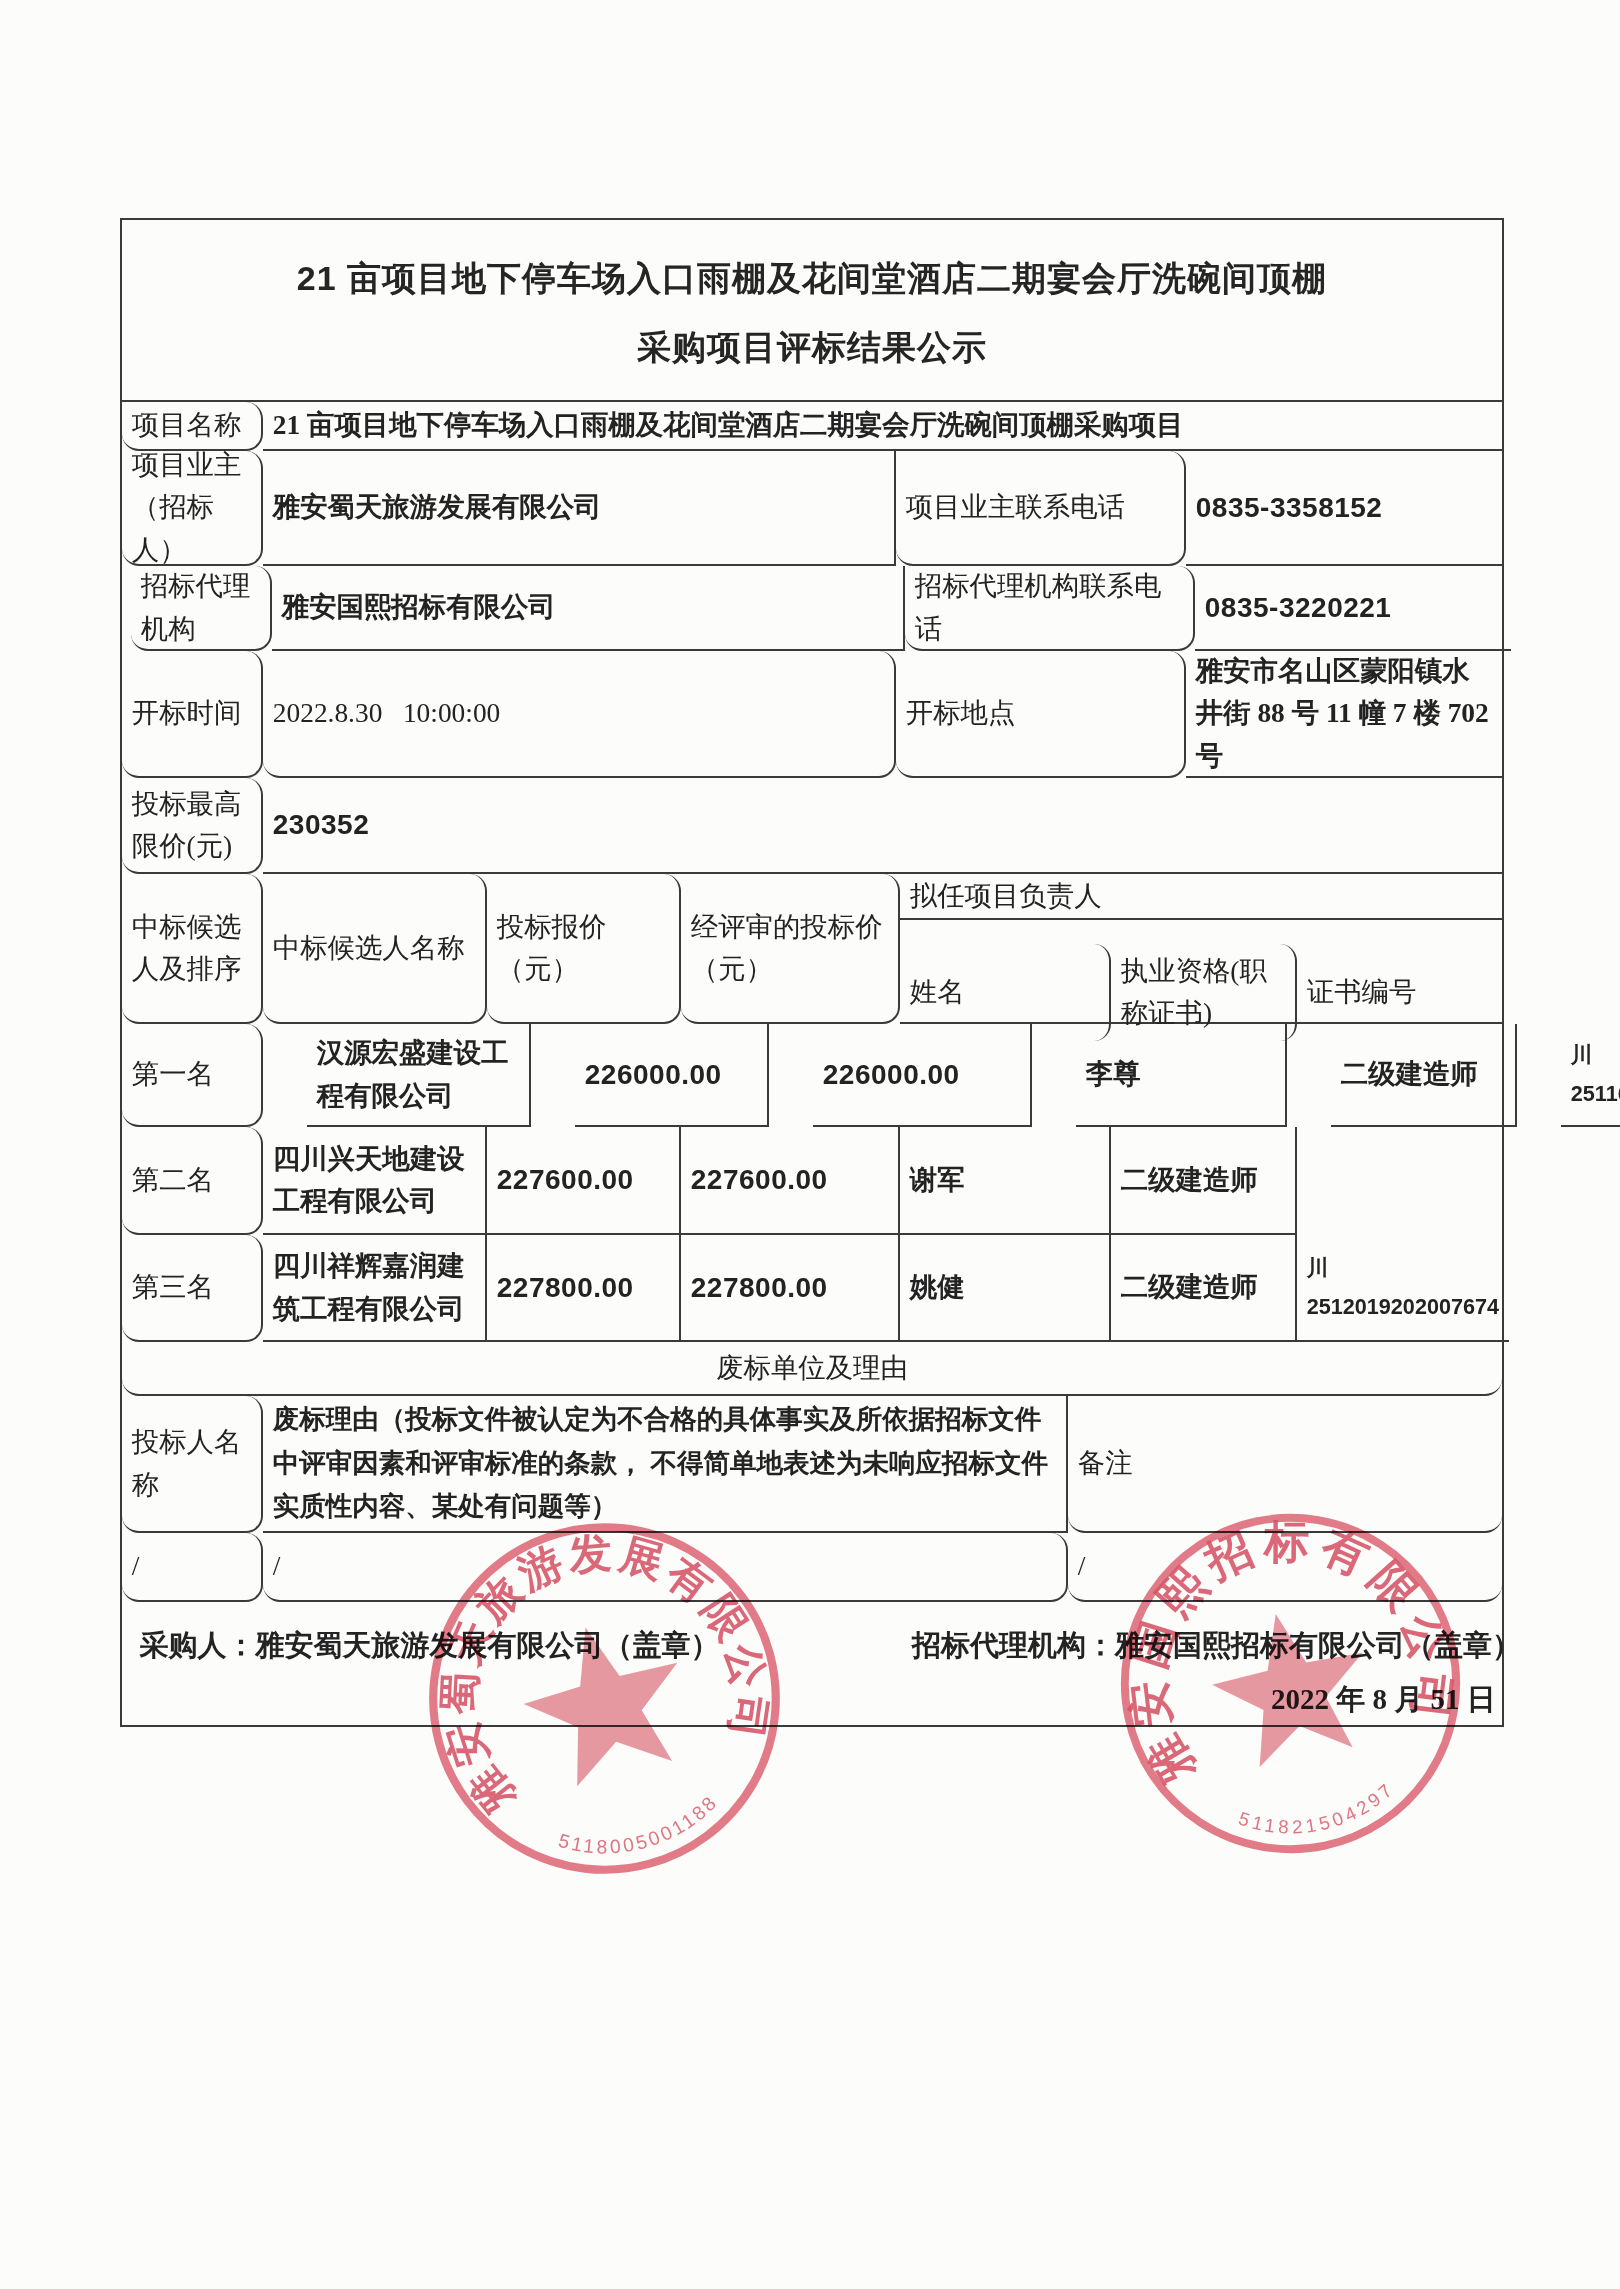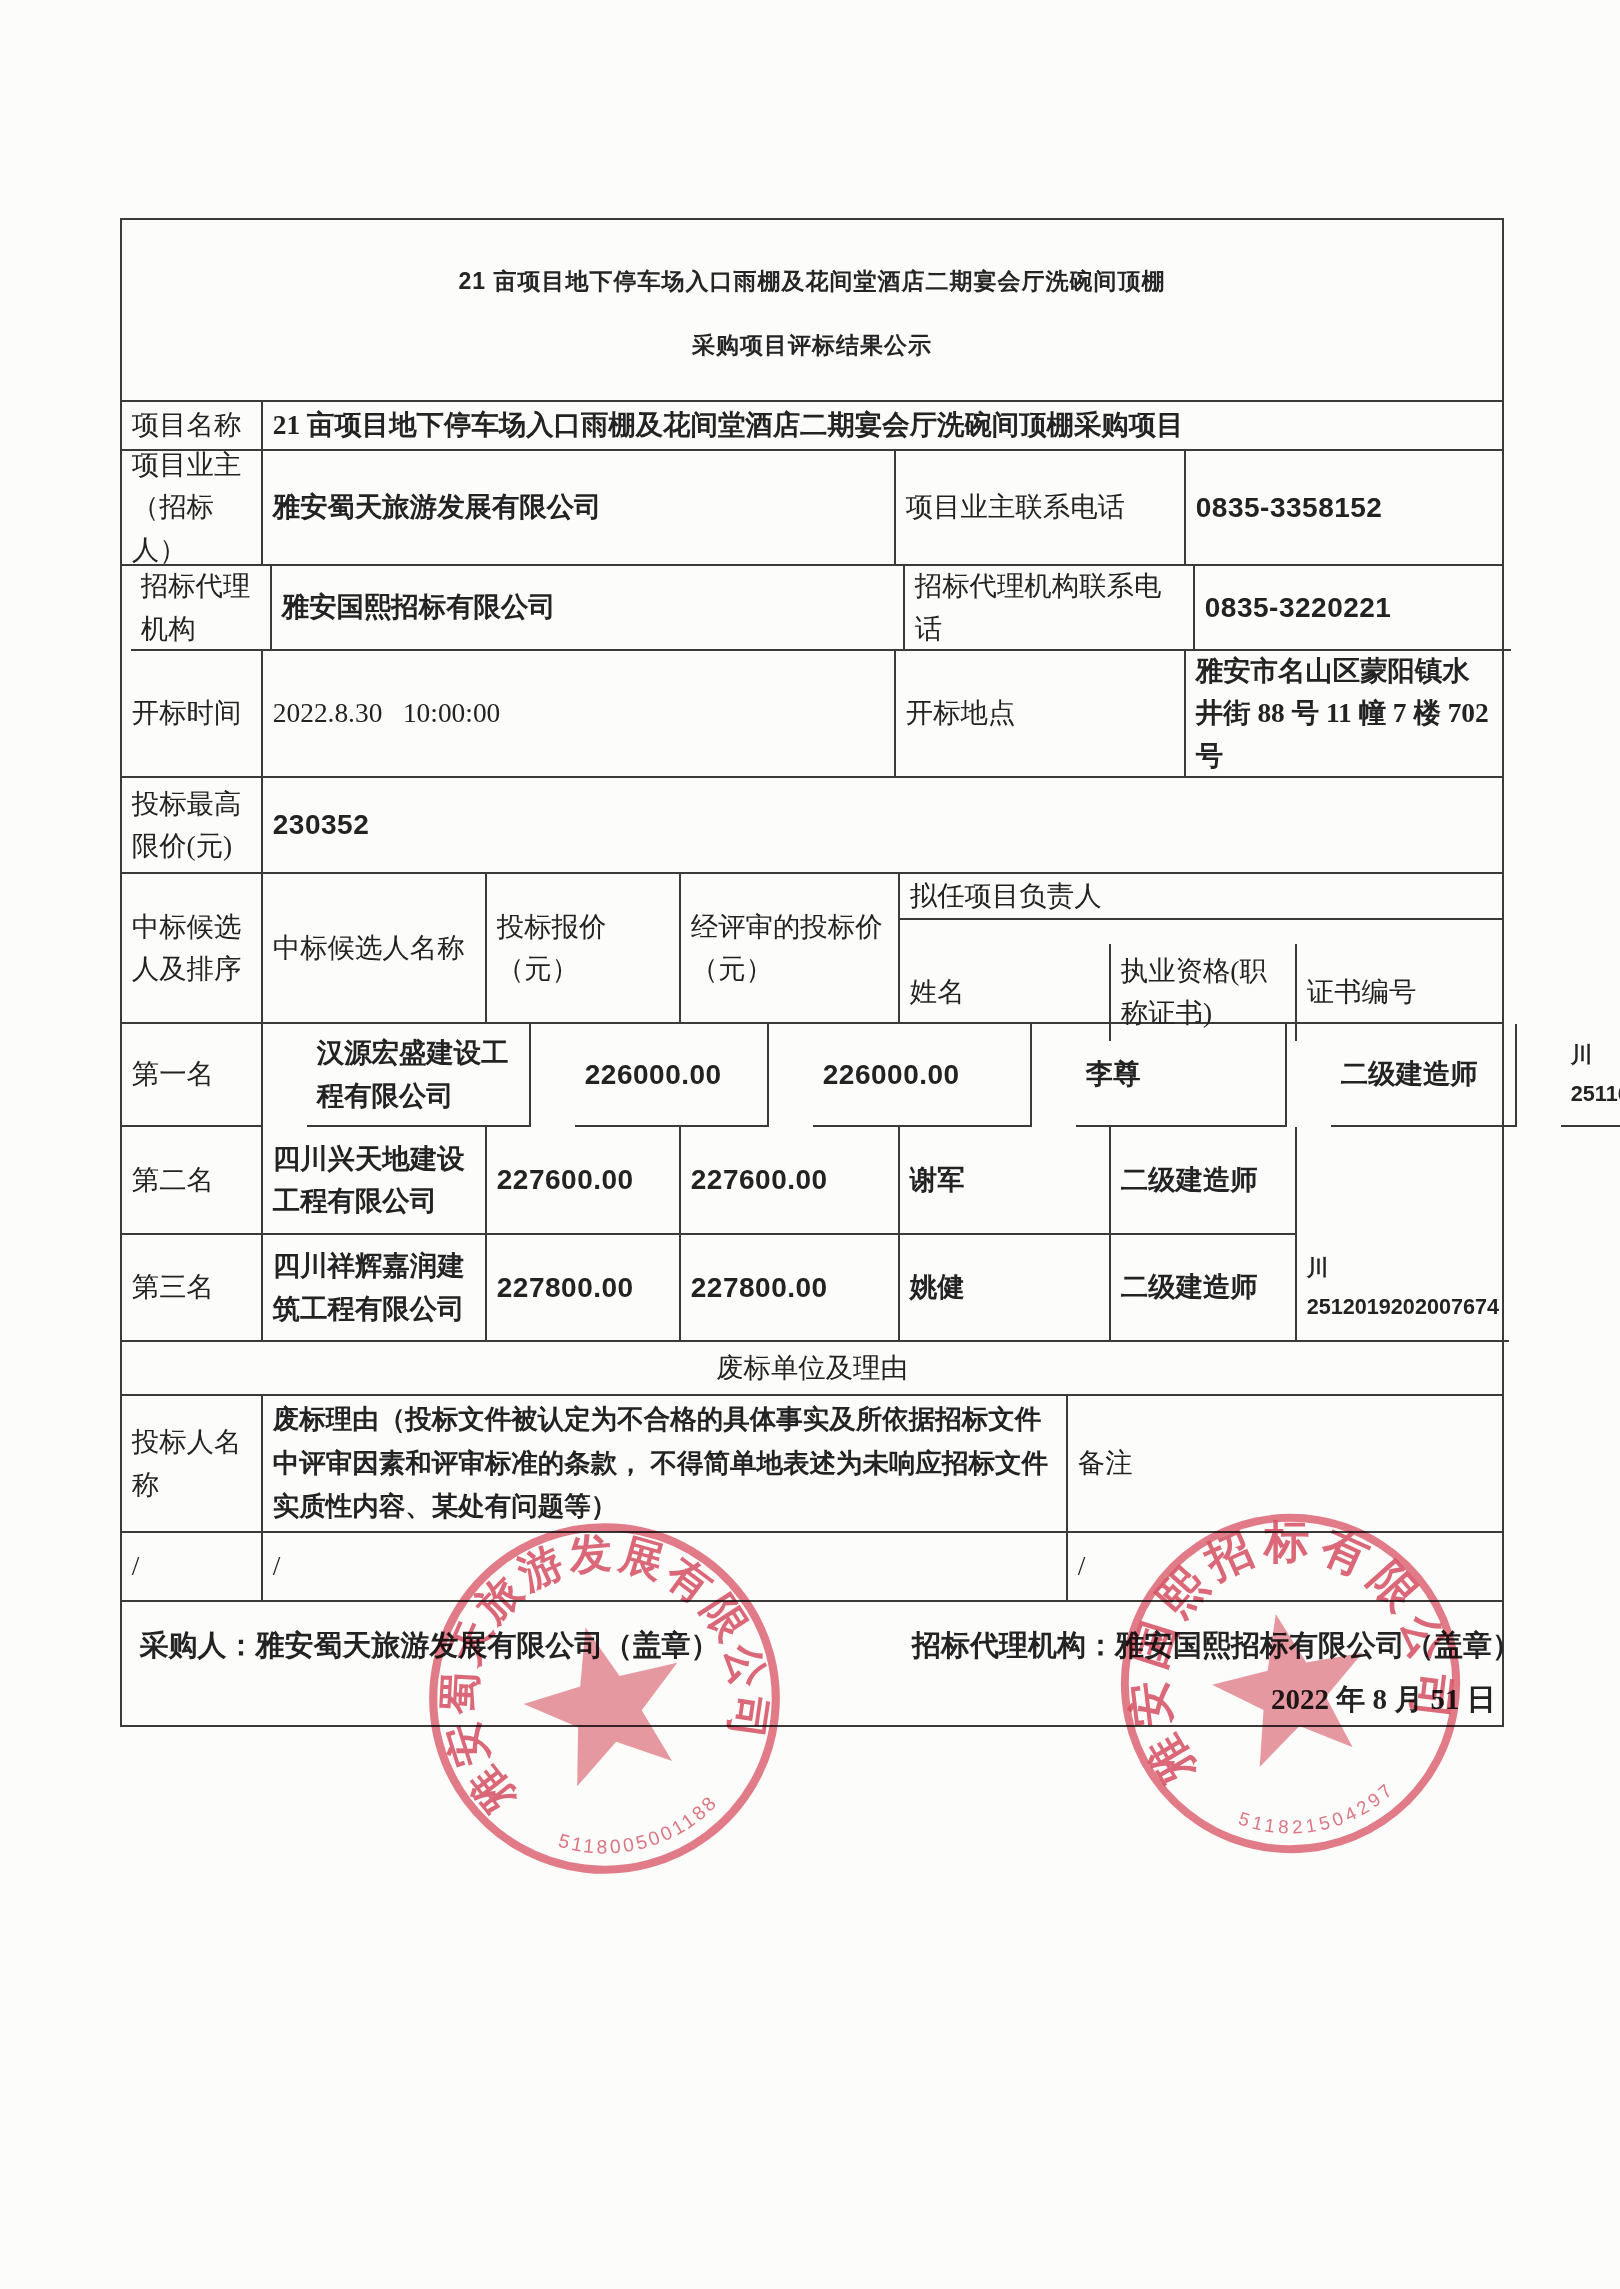--- a/index.html
+++ b/index.html
@@ -21,21 +21,21 @@
   .row{display:flex;width:100%;}
   .cell{
     box-sizing:border-box;
     border-right:2px solid #3a3a3a;
     border-bottom:2px solid #3a3a3a;
     display:flex;align-items:center;
     padding:5.9px 9.8px;
     font-size:27.4px;line-height:1.55;
   }
   .cell.last{border-right:none;}
-  .label{font-weight:400;}
+  .label{font-weight:400;border-radius:17px;}
   .value{font-weight:700;}
   .num{font-family:"Liberation Sans", sans-serif;font-weight:700;font-size:28px;letter-spacing:0.5px;}
   .pre{white-space:pre-wrap;}
   .grow{flex:1;}
   
   .w144{width:141px;flex:none;}
   .w646{width:633px;flex:none;}
   .w296{width:290px;flex:none;}
   .w229{width:224px;flex:none;}
   .w198{width:194px;flex:none;}
@@ -57,21 +57,21 @@
   .h70{height:69px;}
   
   .title-block{
     box-sizing:border-box;height:182px;
     border-bottom:2px solid #3a3a3a;
     display:flex;flex-direction:column;align-items:center;justify-content:space-evenly;
     padding:13.7px 39px 5.9px 39px;
   }
   .title-line{
     font-family:"Liberation Sans", sans-serif;
-    font-weight:700;font-size:23px;letter-spacing:1px;
+    font-weight:700;font-size:34px;letter-spacing:1px;
     text-align:center;color:#252525;
   }
   
   .chead-right{flex:1;display:flex;flex-direction:column;border-bottom:2px solid #3a3a3a;box-sizing:border-box;gap:24px;}
   .chead-top{
     box-sizing:border-box;height:61px;border-bottom:2px solid #3a3a3a;
     display:flex;align-items:center;padding:3.9px 9.8px;font-size:27.4px;
   }
   .chead-bottom{display:flex;flex:1;}
   .chead-bottom .cell{border-bottom:none;height:100%;}

